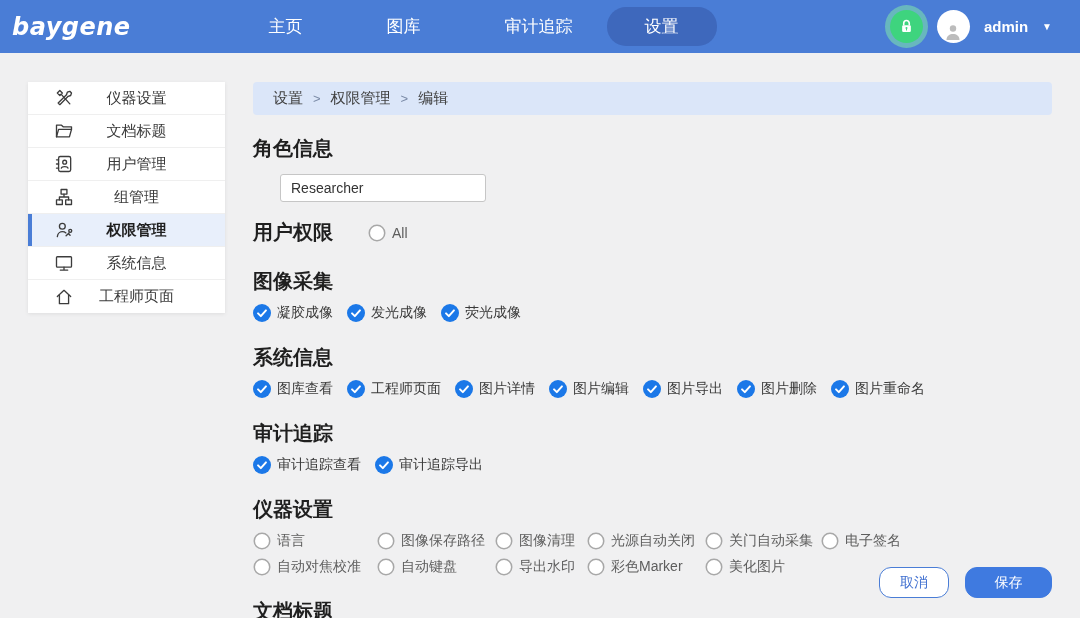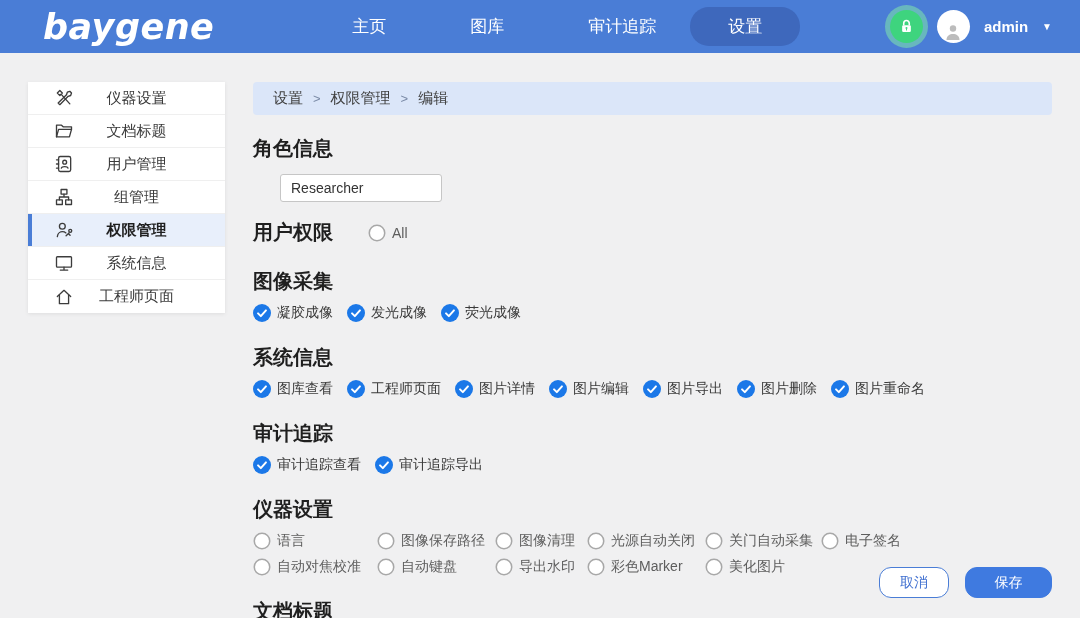--- a/index.html
+++ b/index.html
@@ -4,21 +4,21 @@
 <style>
   * { box-sizing: border-box; margin: 0; padding: 0; }
   html,body { width:1080px; height:618px; }
   body {
     background:#f0f0f1;
     font-family:"Liberation Sans","DejaVu Sans",sans-serif;
     overflow:hidden; position:relative;
   }
   
   .header { height:53px; background:#4a7dd6; display:flex; align-items:center; position:relative; }
-  .logo { margin-left:43px; color:#fff; font-size:35px; font-weight:bold; font-style:italic;
+  .logo { margin-left:12px; color:#fff; font-size:24px; font-weight:bold; font-style:italic;
           letter-spacing:.5px; font-family:"DejaVu Sans",sans-serif; }
   .nav { display:flex; align-items:center; gap:84px; margin-left:138px; }
   .nav-item { color:#fff; font-size:17px; cursor:pointer; white-space:nowrap; }
   .nav-item.active { background:#3e68bc; border-radius:19px; padding:8px 38px; margin-left:-50px; }
   .user-area { position:absolute; right:28px; top:0; height:53px; display:flex; align-items:center; gap:14px; }
   .lock-badge { width:33px; height:33px; border-radius:50%; background:#3ed47e;
                 display:flex; align-items:center; justify-content:center;
                 box-shadow:0 0 0 5px rgba(130,231,172,.55); cursor:pointer; }
   .avatar { width:33px; height:33px; border-radius:50%; background:#fff; display:flex;
             align-items:flex-end; justify-content:center; overflow:hidden; cursor:pointer; }
@@ -37,21 +37,21 @@
   .side-item.active .s-label { font-weight:bold; color:#1f1f1f; }
   
   .main { position:absolute; left:253px; top:82px; width:799px; }
   .breadcrumb { height:33px; background:#dbe6f9; border-radius:4px; display:flex;
                 align-items:center; padding-left:20px; font-size:15px; color:#3f3f3f; }
   .bc-item { cursor:pointer; }
   .bc-sep { color:#7a8aa6; font-size:13px; padding:0 10px; }
   .form { margin-top:20px; }
   .sec-title { font-size:20px; font-weight:bold; color:#1f1f1f; }
   .role-title { margin-bottom:12px; }
-  .role-input { margin-left:27px; width:162px; height:28px; border:1px solid #c6c6c6; border-radius:3px;
+  .role-input { margin-left:27px; width:206px; height:28px; border:1px solid #c6c6c6; border-radius:3px;
                 padding:12px 10px; font-size:14px; color:#333; background:#fff;
                 font-family:"Liberation Sans","DejaVu Sans",sans-serif; }
   .user-perm-row { display:flex; align-items:center; margin-top:17px; }
   .user-perm-row .option { margin-left:35px; }
   .user-perm-row .lbl { color:#9b9b9b; }
   .section { margin-top:22px; }
   .section .sec-title { margin-bottom:9px; }
   .options { display:flex; flex-wrap:wrap; gap:8px 14px; }
   .options.grid6 { display:grid; grid-template-columns:124px 118px 92px 118px 116px auto;
                    row-gap:8px; column-gap:0; }

